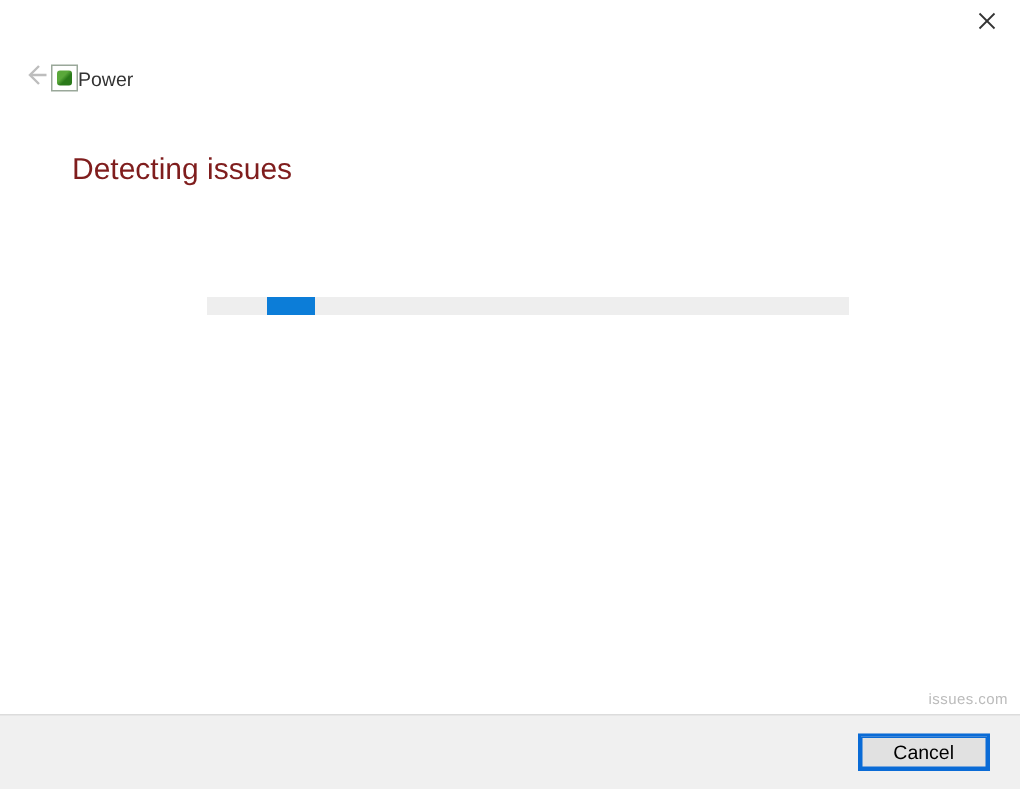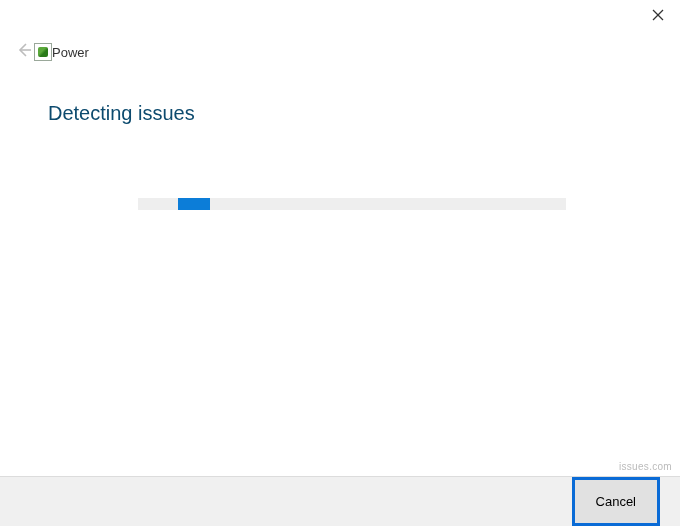--- a/index.html
+++ b/index.html
@@ -77,21 +77,21 @@
     .app-title {
       font-size: 13px;
       color: #333;
     }
     .heading {
       position: absolute;
       top: 102px;
       left: 48px;
       font-size: 20px;
       font-weight: 400;
-      color: #0c4a6e;
+      color: #7f1d1d;
       text-align: center;
     }
     .progress-bar {
       position: absolute;
       top: 198px;
       left: 138px;
       width: 428px;
       height: 12px;
       background: #eeeeee;
     }
@@ -105,20 +105,21 @@
     }
     .footer {
       position: absolute;
       bottom: 0;
       left: 0;
       right: 0;
       height: 50px;
       background: #f0f0f0;
       border-top: 1px solid #dcdcdc;
       display: flex;
+      align-items: center;
       justify-content: flex-end;
       padding-right: 20px;
     }
     .cancel-btn {
       background: #e1e1e1;
       border: 2px solid #0a6bd6;
       outline: 1px solid #0a6bd6;
       outline-offset: -3px;
       font-family: inherit;
       font-size: 13px;

